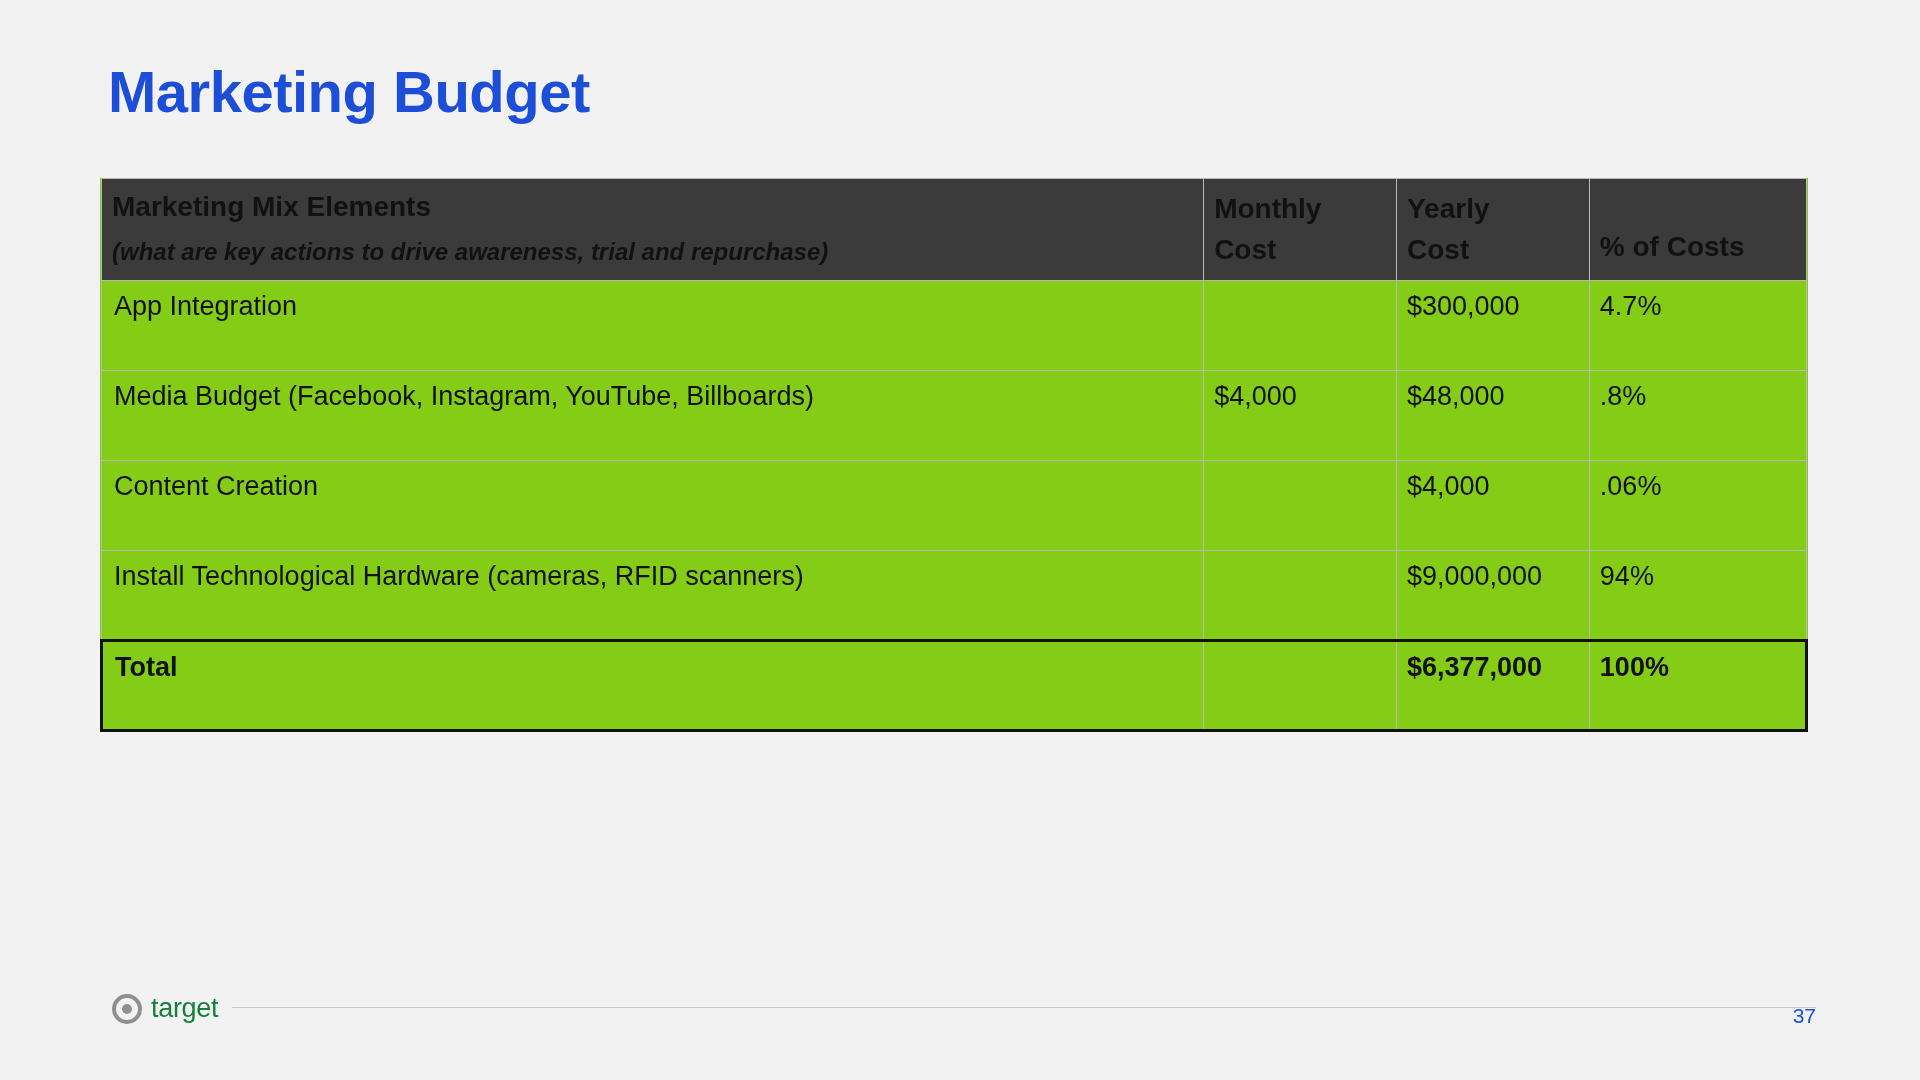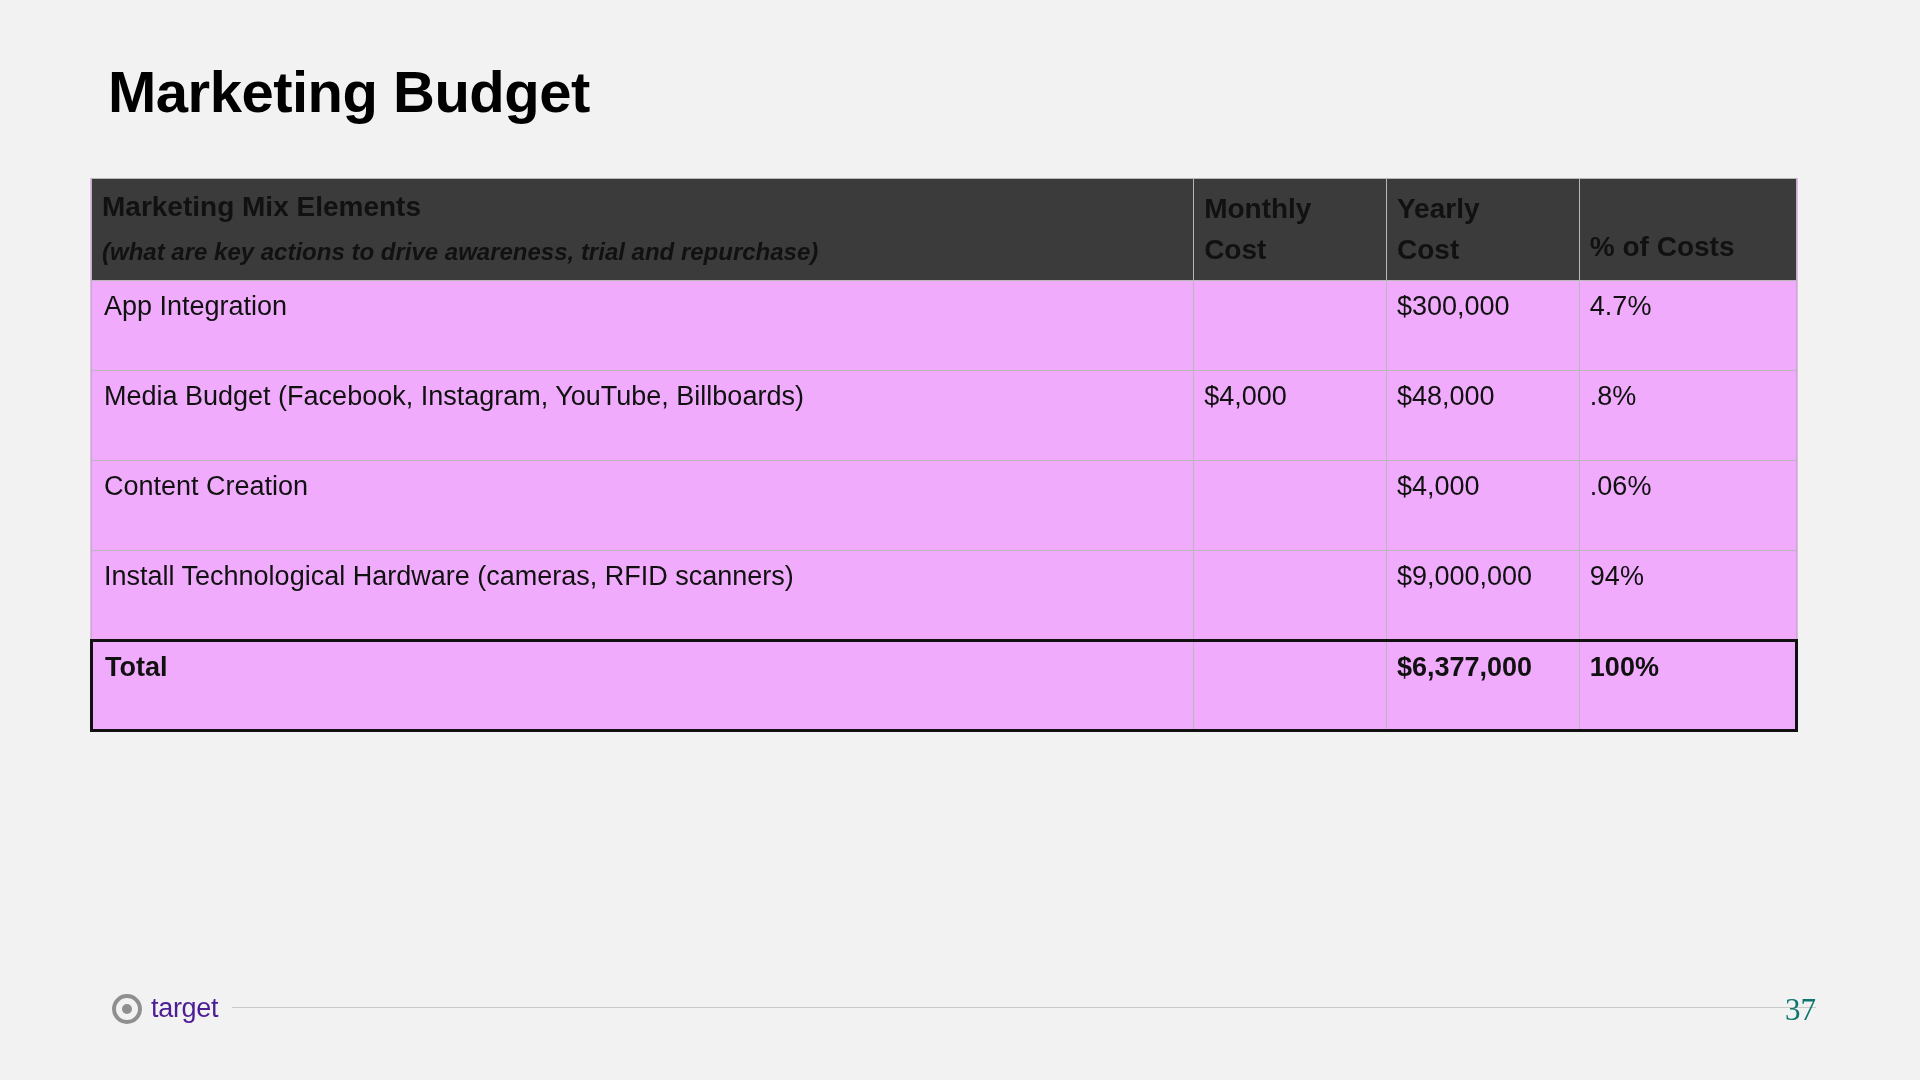--- a/index.html
+++ b/index.html
@@ -18,31 +18,31 @@
     position: absolute;
     inset: 0;
     background: #f2f2f2;
   }
   .slide-title {
     position: absolute;
     left: 108px;
     top: 60px;
     font-size: 58px;
     font-weight: bold;
-    color: #000000;
+    color: #1d4ed8;
     letter-spacing: -0.5px;
     line-height: 1.1;
   }
   .budget-table {
     position: absolute;
-    left: 90px;
+    left: 100px;
     top: 178px;
     width: 1708px;
     border-collapse: collapse;
-    background: #f0abfc;
+    background: #84cc16;
     table-layout: fixed;
   }
   .budget-table td, .budget-table th {
     vertical-align: top;
     padding: 10px 12px 10px 10px;
     font-size: 27px;
     font-weight: normal;
     color: #111111;
     text-align: left;
     border: 1px solid #b8b8b8;
@@ -127,31 +127,30 @@
     left: 50%;
     top: 50%;
     transform: translate(-50%, -50%);
     width: 10px;
     height: 10px;
     border-radius: 50%;
     background: #8f8f8f;
   }
   .logo-text {
     font-size: 27px;
-    color: #4c1d95;
+    color: #15803d;
     font-weight: normal;
     letter-spacing: -0.3px;
   }
   .page-number {
     position: absolute;
     right: 104px;
     bottom: 52px;
-    font-size: 31px;
-    color: #0f766e;
-    font-family: Liberation Serif, serif;
+    font-size: 21px;
+    color: #1d4ed8;
   }
 </style>
 </head>
 <body>
 
 <div class="slide">
 
   <div class="slide-title">Marketing Budget</div>
 
   <table class="budget-table">

